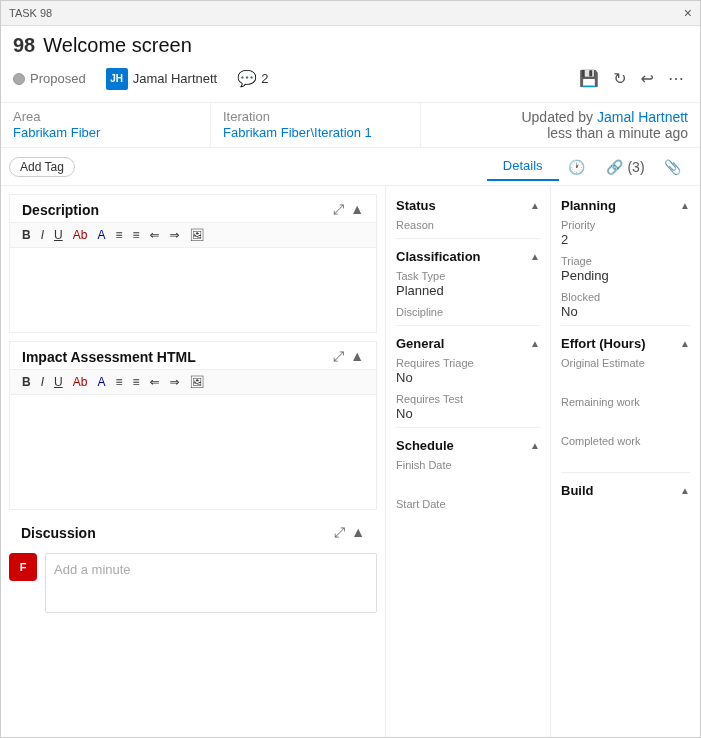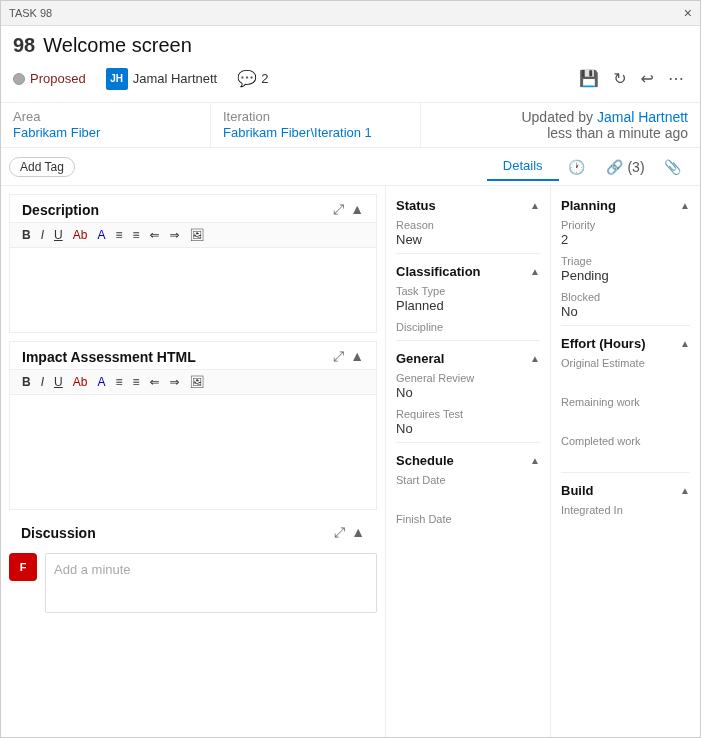--- a/index.html
+++ b/index.html
@@ -52,21 +52,21 @@
       display: flex;
       align-items: center;
       gap: 20px;
       margin-bottom: 8px;
     }
     .status-badge {
       display: flex;
       align-items: center;
       gap: 5px;
       font-size: 13px;
-      color: #7f1d1d;
+      color: #737373;
     }
     .status-dot {
       width: 12px;
       height: 12px;
       border-radius: 50%;
       background: #aaa;
       border: 1px solid #999;
       display: inline-block;
     }
     .avatar {
@@ -465,21 +465,20 @@
 
     <div class="middle-panel">
 
       <div class="panel-section">
         <div class="panel-section-header">
           <span class="panel-section-title">Status</span>
           <span class="collapse-icon">▲</span>
         </div>
         <div class="panel-field">
           <div class="panel-field-label">Reason</div>
-          <div class="panel-field-value">New</div>
         </div>
         <hr class="panel-divider">
       </div>
 
       <div class="panel-section">
         <div class="panel-section-header">
           <span class="panel-section-title">Classification</span>
           <span class="collapse-icon">▲</span>
         </div>
         <div class="panel-field">
@@ -492,43 +491,43 @@
         </div>
         <hr class="panel-divider">
       </div>
 
       <div class="panel-section">
         <div class="panel-section-header">
           <span class="panel-section-title">General</span>
           <span class="collapse-icon">▲</span>
         </div>
         <div class="panel-field">
-          <div class="panel-field-label">General Review</div>
+          <div class="panel-field-label">Requires Triage</div>
           <div class="panel-field-value">No</div>
         </div>
         <div class="panel-field">
           <div class="panel-field-label">Requires Test</div>
           <div class="panel-field-value">No</div>
         </div>
         <hr class="panel-divider">
       </div>
 
       <div class="panel-section">
         <div class="panel-section-header">
           <span class="panel-section-title">Schedule</span>
           <span class="collapse-icon">▲</span>
         </div>
         <div class="panel-field">
+          <div class="panel-field-label">Finish Date</div>
+          <div class="panel-field-value" style="min-height:18px;"></div>
+        </div>
+        <div class="panel-field">
           <div class="panel-field-label">Start Date</div>
           <div class="panel-field-value" style="min-height:18px;"></div>
         </div>
-        <div class="panel-field">
-          <div class="panel-field-label">Finish Date</div>
-          <div class="panel-field-value" style="min-height:18px;"></div>
-        </div>
       </div>
     </div>
 
     <div class="right-panel">
 
       <div class="panel-section">
         <div class="panel-section-header">
           <span class="panel-section-title">Planning</span>
           <span class="collapse-icon">▲</span>
         </div>
@@ -564,24 +563,20 @@
           <div class="panel-field-label">Completed work</div>
           <div class="panel-field-value" style="min-height:18px;"></div>
         </div>
         <hr class="panel-divider">
       </div>
 
       <div class="panel-section">
         <div class="panel-section-header">
           <span class="panel-section-title">Build</span>
           <span class="collapse-icon">▲</span>
-        </div>
-        <div class="panel-field">
-          <div class="panel-field-label">Integrated In</div>
-          <div class="panel-field-value" style="min-height:18px;"></div>
         </div>
       </div>
     </div>
 
   </div>
 
   <div style="position:relative; height:0;">
     
   </div>
 

